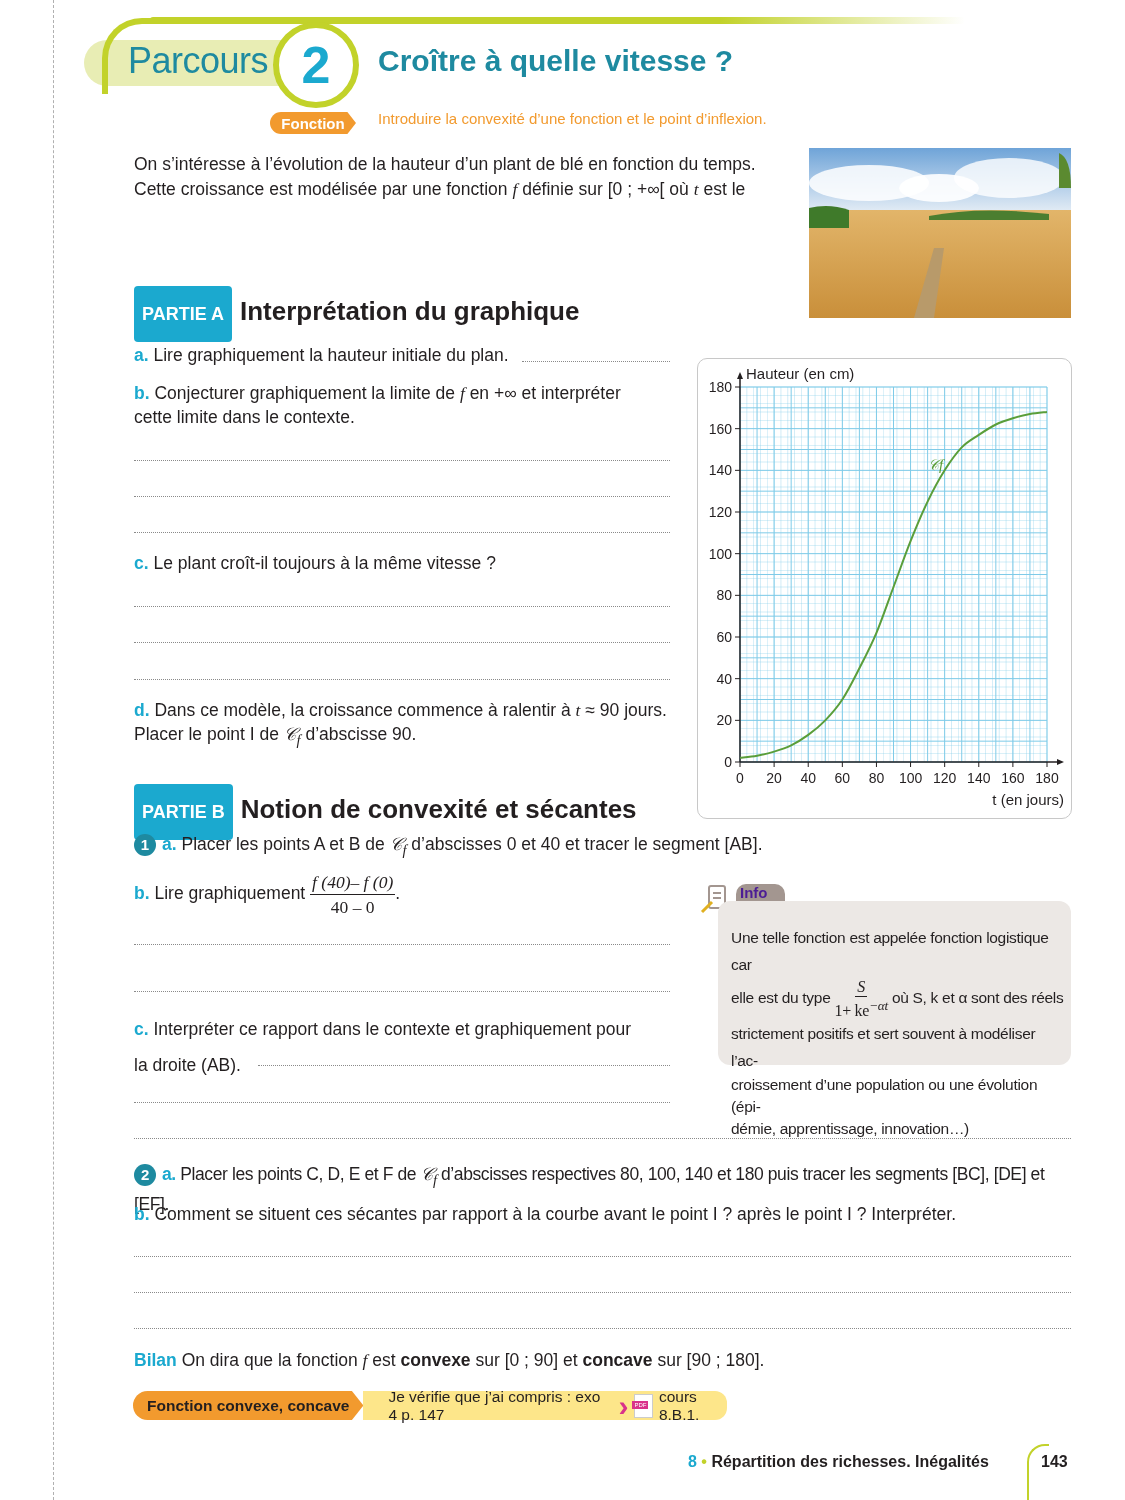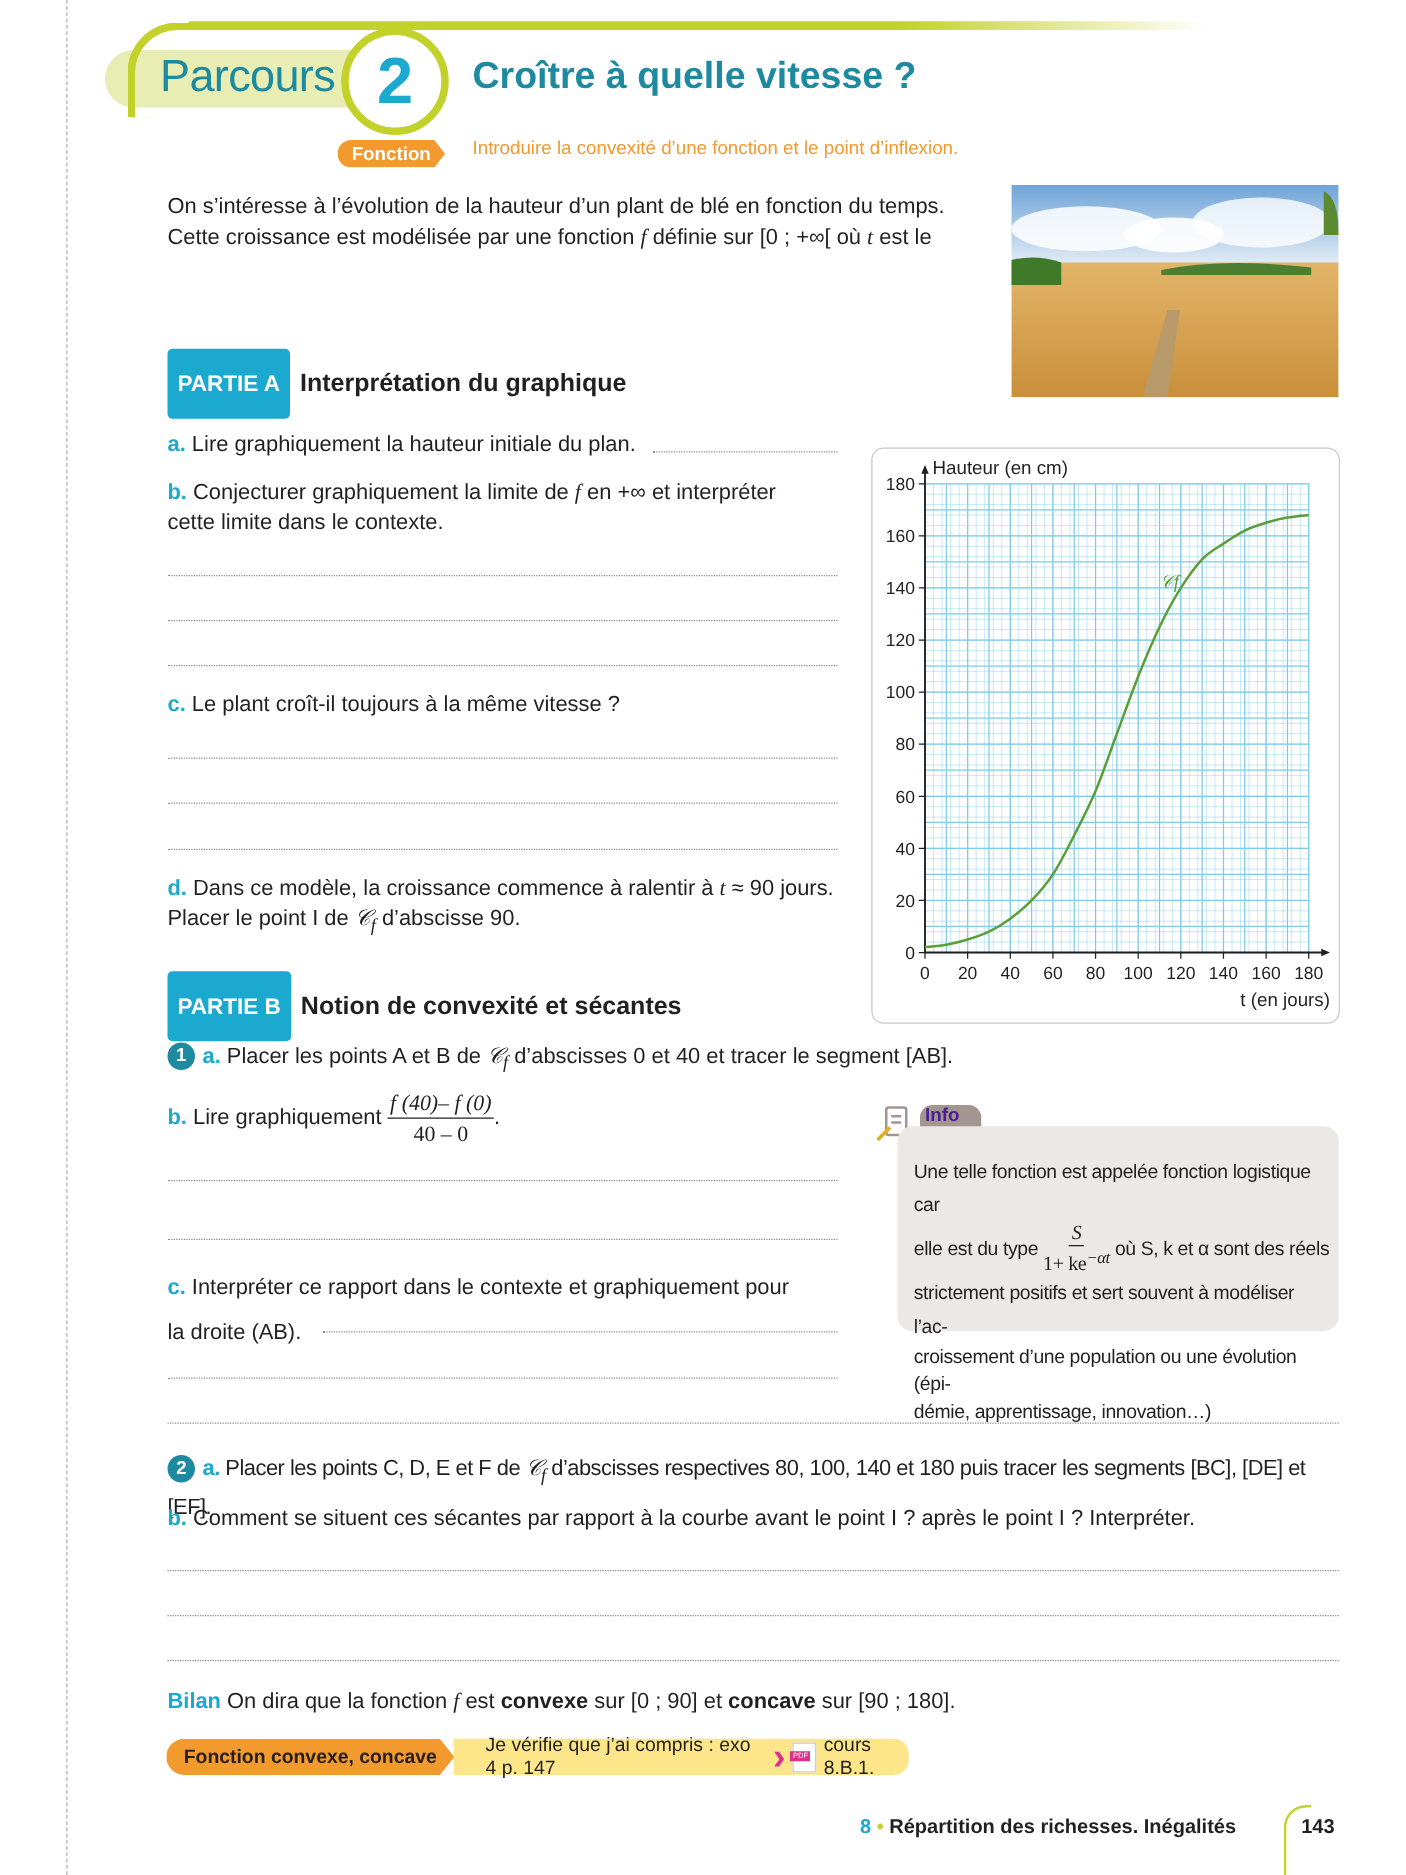--- a/index.html
+++ b/index.html
@@ -11,21 +11,21 @@
   .hdr-pill { left:84px; top:40px; width:215px; height:46px; background:#e8edb4; border-radius:23px 0 0 23px; }
   .hdr-arc { left:102px; top:18px; width:60px; height:70px; border:6px solid #c2d22a; border-right:none; border-bottom:none; border-radius:40px 0 0 0; }
   .parcours-label { left:128px; top:40px; font-size:36px; color:#1e8aa0; letter-spacing:-0.5px; }
   .num-circle { left:273px; top:22px; width:74px; height:74px; border:6px solid #c2d22a; border-radius:50%; background:#fff; display:flex; align-items:center; justify-content:center; font-size:52px; font-weight:bold; color:#1ba9cf; }
   .title { left:378px; top:44px; font-size:30px; font-weight:bold; color:#1e8aa0; }
   .obj-badge { left:270px; top:112px; width:86px; height:22px; background:#f29a2e; color:#fff; font-weight:bold; font-size:15px; display:flex; align-items:center; justify-content:center; border-radius:11px 0 0 11px; clip-path:polygon(0 0,90% 0,100% 50%,90% 100%,0 100%); }
   .obj-text { left:378px; top:110px; font-size:15px; color:#f29a2e; }
   .intro { left:134px; top:152px; width:660px; font-size:17.5px; line-height:25px; }
   .photo { left:809px; top:148px; width:262px; height:170px; overflow:hidden; }
   .part-badge { background:#1ba9cf; color:#fff; font-weight:bold; font-size:18px; padding:18px 8px; border-radius:4px; }
-  .part-title { font-weight:bold; font-size:20px; margin-left:8px;margin-top:11px; }
+  .part-title { font-weight:bold; font-size:26px; margin-left:8px;margin-top:11px; }
   .q { font-size:17.5px; line-height:24px; }
   .lbl { color:#1ba9cf; font-weight:bold; }
   .dots { position:absolute; height:0; border-top:1.5px dotted #8a8a8a; }
   .chart-box { left:697px; top:358px; width:373px; height:459px; border:1.5px solid #c8c8c8; border-radius:10px; background:#fff; }
   .info-tab { left:736px; top:884px; width:45px; height:22px; background:#a39690; color:#4c1d95; font-weight:bold; font-size:15px; border-radius:10px 10px 0 0; padding-left:4px; }
   .info-box { left:718px; top:901px; width:353px; height:164px; background:#ece8e5; border-radius:12px; }
   .info-text { left:731px; top:924px; width:334px; font-size:15.5px; line-height:27px; letter-spacing:-0.3px; }
   .numc { display:inline-flex; width:22px; height:22px; border-radius:50%; background:#1e8aa0; color:#fff; font-weight:bold; font-size:15px; align-items:center; justify-content:center; margin-right:6px; vertical-align:middle; }
   .frac { display:inline-flex; flex-direction:column; align-items:center; vertical-align:middle; font-family:"Liberation Serif", serif; }
   .frac .num { border-bottom:1px solid #231f20; padding:0 2px; }

